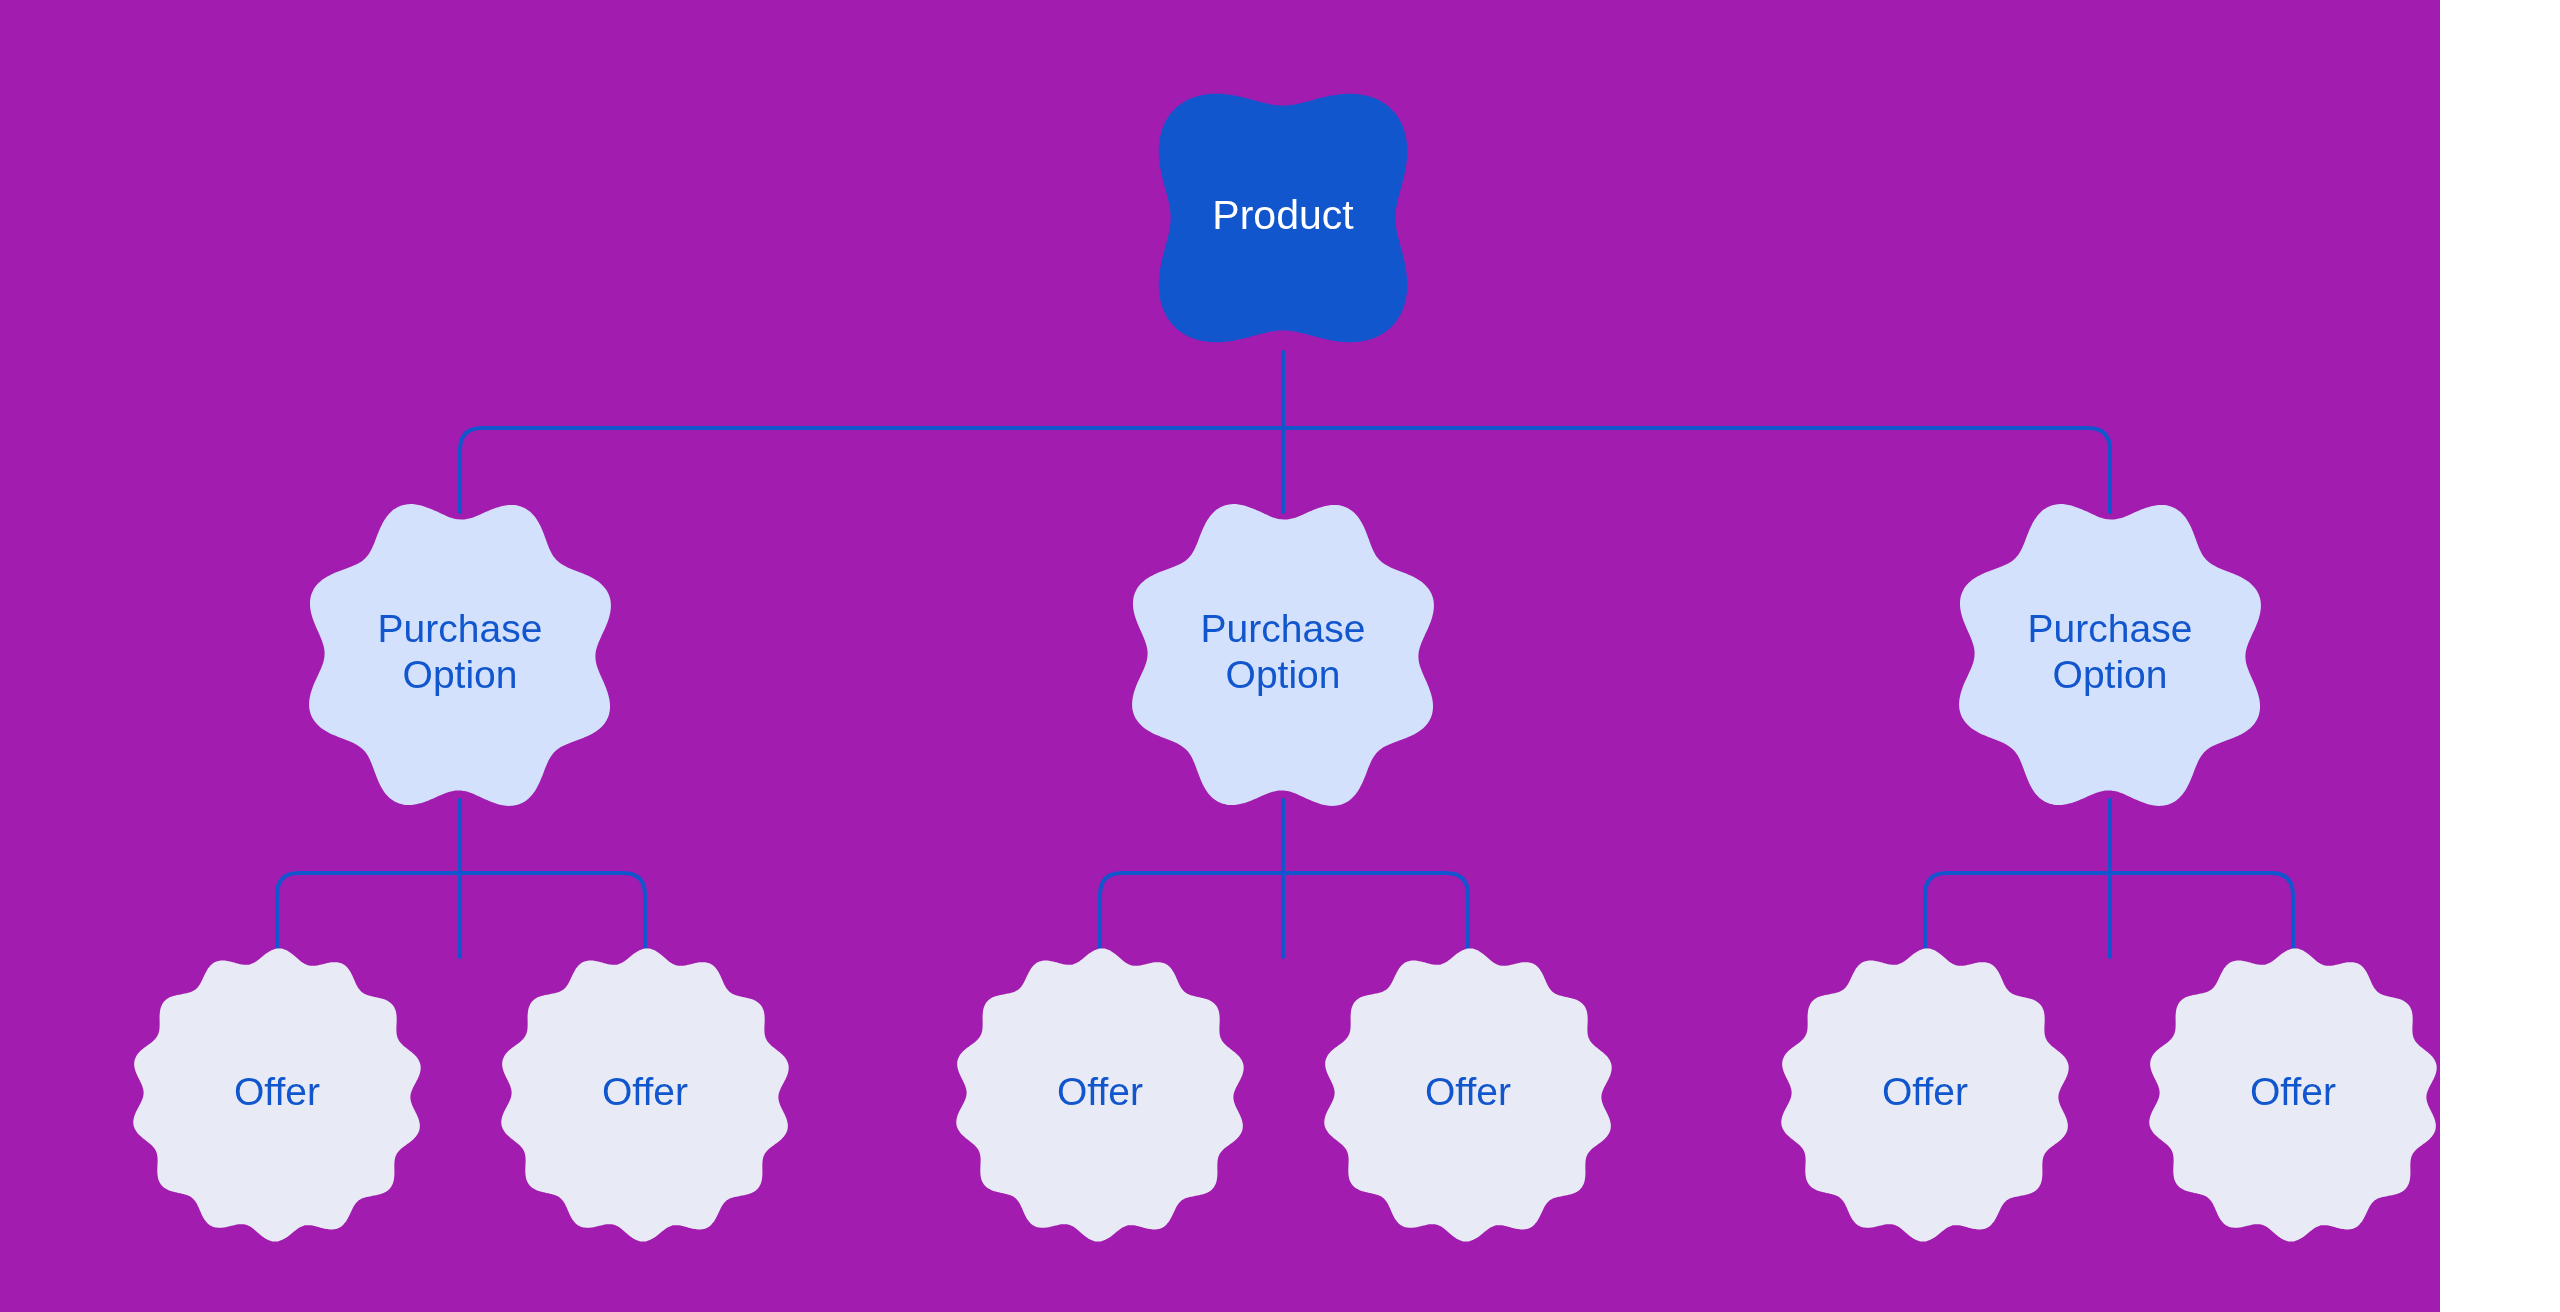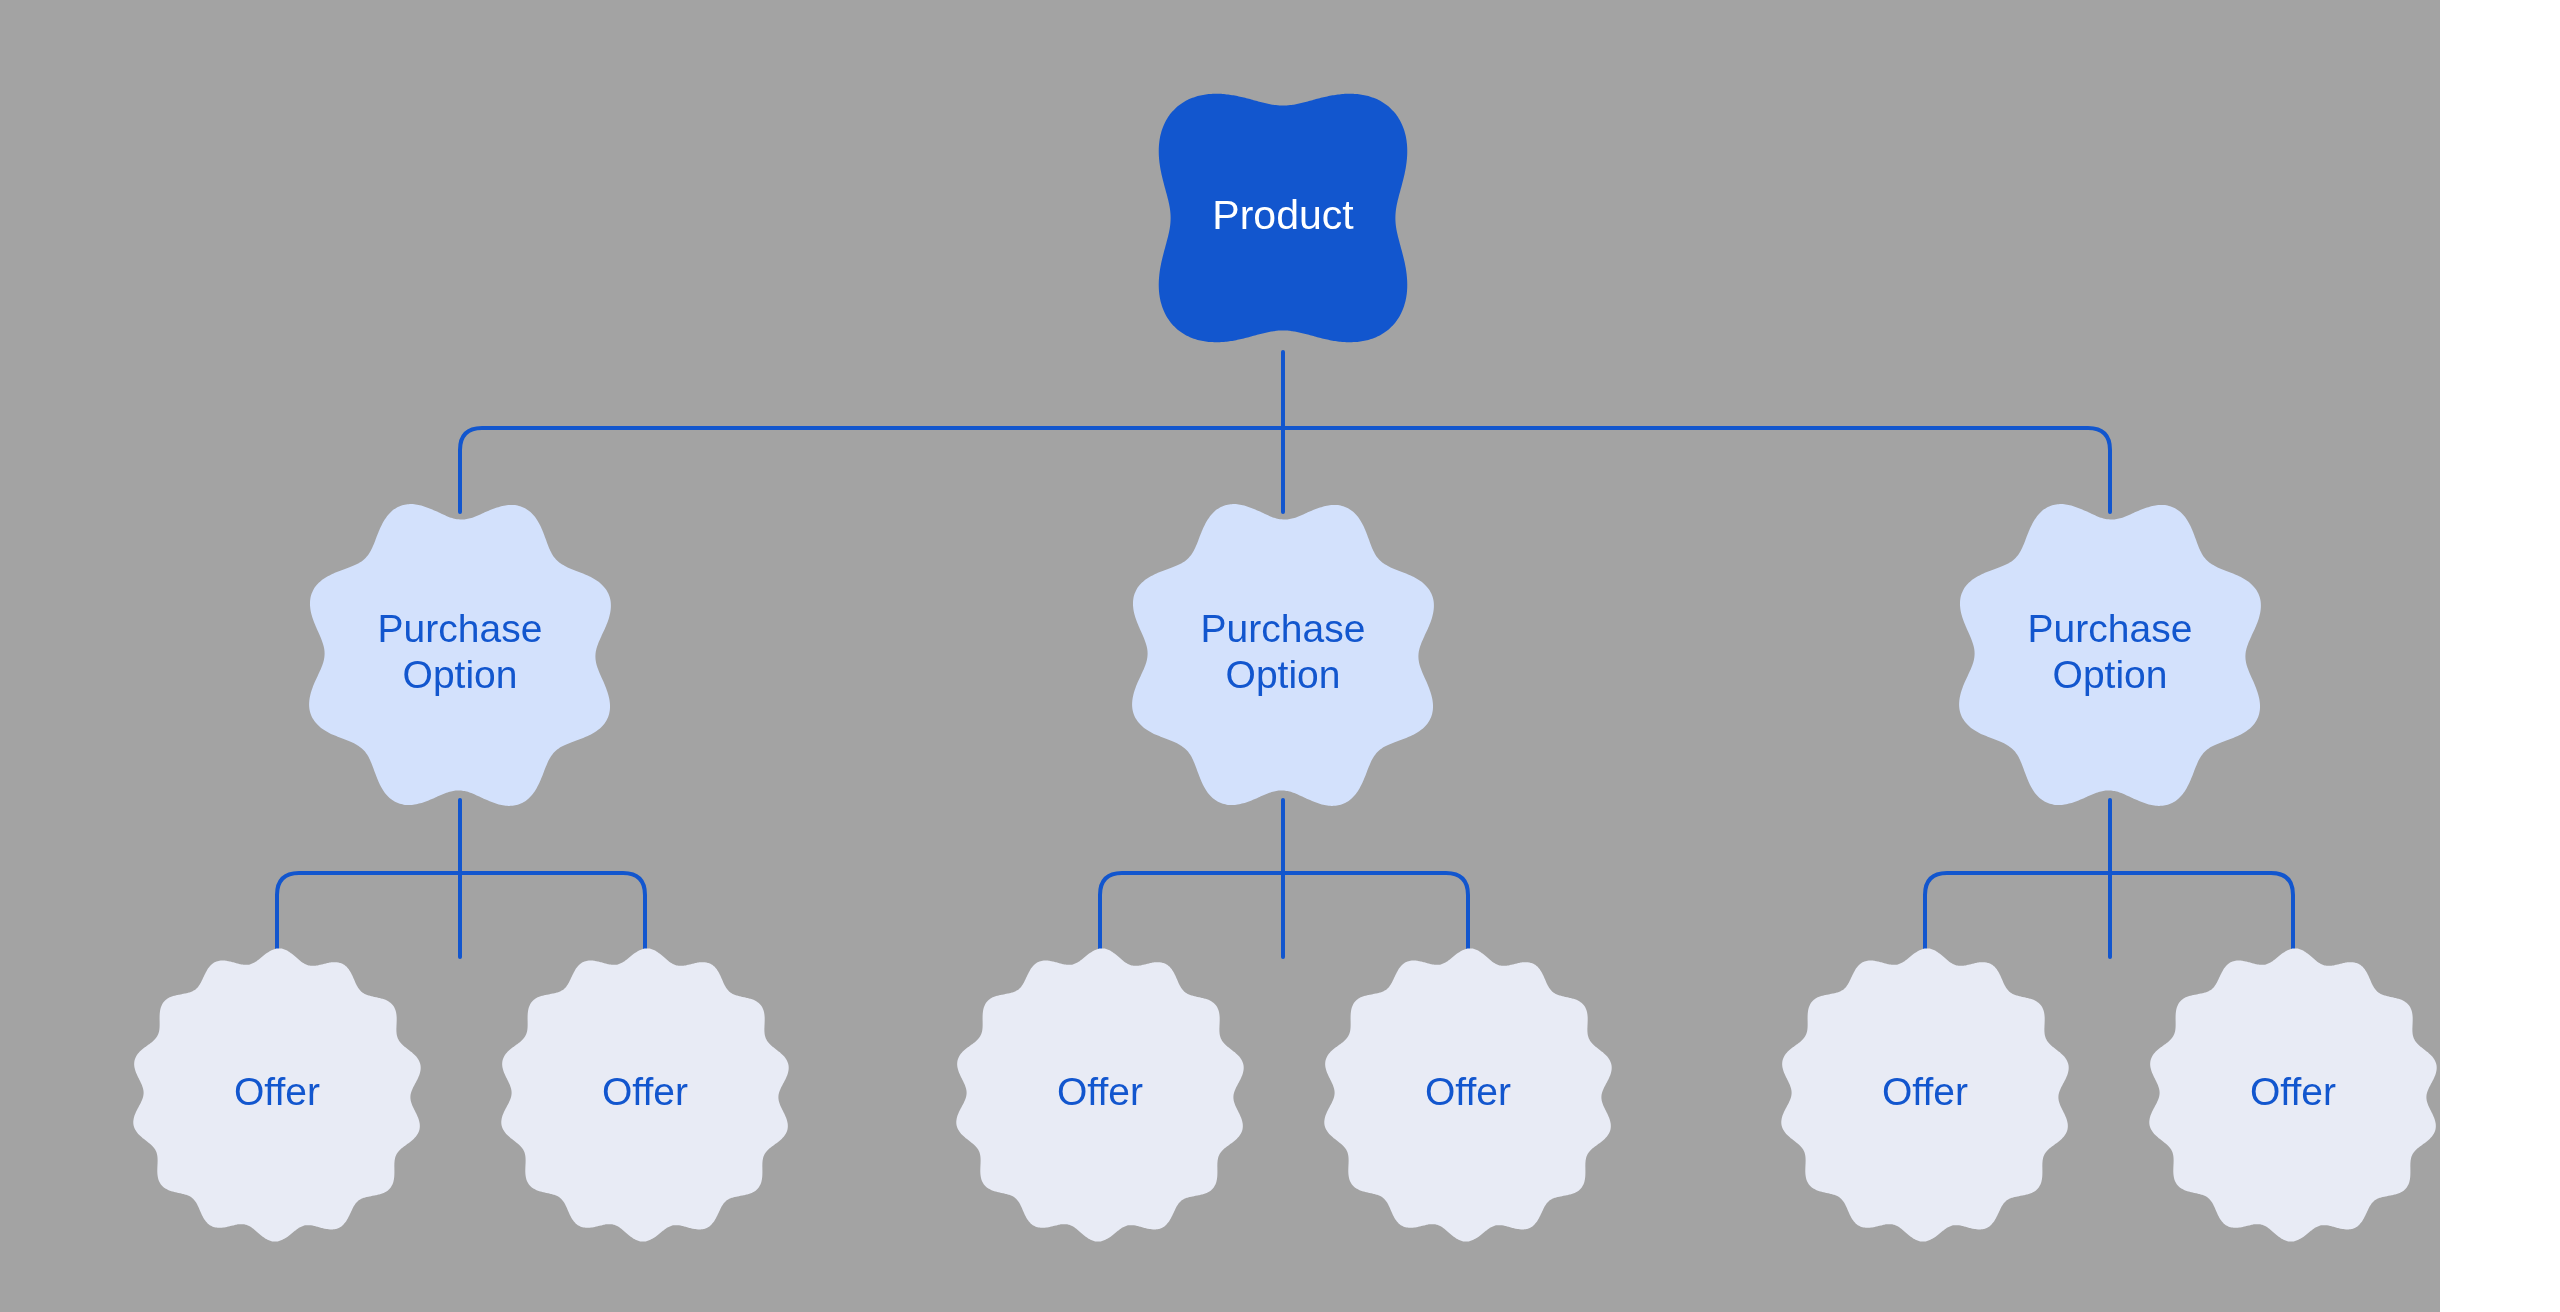--- a/index.html
+++ b/index.html
@@ -11,21 +11,21 @@
   body {
     width: 2560px;
     height: 1312px;
     overflow: hidden;
     font-family: "Liberation Sans", sans-serif;
   }
   #diagram-root {
     position: relative;
     width: 2440px;
     height: 1312px;
-    background: #a3a3a3;
+    background: #a21caf;
   }
   #diagram-svg {
     position: absolute;
     top: 0;
     left: 0;
     width: 2560px;
     height: 1312px;
     display: block;
   }
   .node-label {

